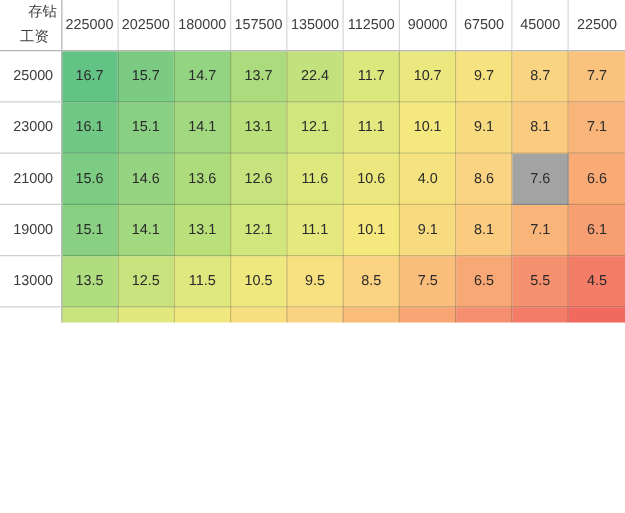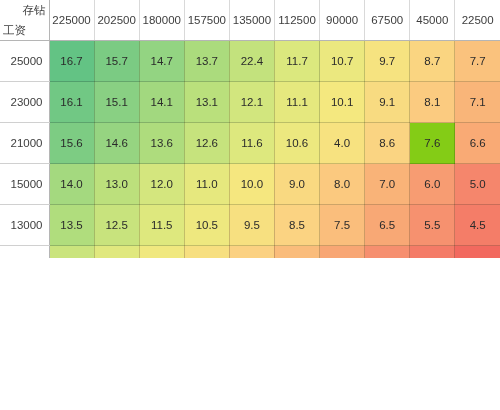--- a/index.html
+++ b/index.html
@@ -49,21 +49,21 @@
     position: absolute;
     top: 5px;
     right: 3px;
     font-size: 11.5px;
     color: #3d3d3d;
     line-height: 1;
   }
   .corner-bottom {
     position: absolute;
     bottom: 4px;
-    left: 3px;
+    left: 16px;
     font-size: 11.5px;
     color: #3d3d3d;
     line-height: 1;
     text-align: right;
   }
   thead th.col-header:last-child { border-right: none; }
 
   
   tbody td {
     height: 41px;
@@ -158,35 +158,35 @@
       <tr>
         <td class="row-label">21000</td>
         <td class="data-cell" style="background-color: rgb(125, 204, 131);">15.6</td>
         <td class="data-cell" style="background-color: rgb(150, 212, 129);">14.6</td>
         <td class="data-cell" style="background-color: rgb(174, 220, 125);">13.6</td>
         <td class="data-cell" style="background-color: rgb(198, 227, 125);">12.6</td>
         <td class="data-cell" style="background-color: rgb(221, 232, 126);">11.6</td>
         <td class="data-cell" style="background-color: rgb(236, 232, 127);">10.6</td>
         <td class="data-cell" style="background-color: rgb(247, 226, 128);">4.0</td>
         <td class="data-cell" style="background-color: rgb(250, 212, 130);">8.6</td>
-        <td class="data-cell" style="background-color: #84cc16; margin-top: 26px;">7.6</td>
+        <td class="data-cell" style="background-color: #a3a3a3; margin-top: 26px;">7.6</td>
         <td class="data-cell" style="background-color: rgb(249, 170, 117);">6.6</td>
       </tr>
       <tr>
-        <td class="row-label">15000</td>
-        <td class="data-cell" style="background-color: rgb(164, 217, 127);">14.0</td>
-        <td class="data-cell" style="background-color: rgb(188, 224, 124);">13.0</td>
-        <td class="data-cell" style="background-color: rgb(212, 230, 126);">12.0</td>
-        <td class="data-cell" style="background-color: rgb(230, 232, 126);">11.0</td>
-        <td class="data-cell" style="background-color: rgb(245, 231, 127);">10.0</td>
-        <td class="data-cell" style="background-color: rgb(249, 217, 129);">9.0</td>
-        <td class="data-cell" style="background-color: rgb(251, 201, 127);">8.0</td>
-        <td class="data-cell" style="background-color: rgb(249, 179, 120);">7.0</td>
-        <td class="data-cell" style="background-color: rgb(247, 156, 114);">6.0</td>
-        <td class="data-cell" style="background-color: rgb(245, 134, 108);">5.0</td>
+        <td class="row-label">19000</td>
+        <td class="data-cell" style="background-color: rgb(137, 208, 131);">15.1</td>
+        <td class="data-cell" style="background-color: rgb(162, 216, 127);">14.1</td>
+        <td class="data-cell" style="background-color: rgb(186, 224, 124);">13.1</td>
+        <td class="data-cell" style="background-color: rgb(210, 230, 126);">12.1</td>
+        <td class="data-cell" style="background-color: rgb(229, 232, 126);">11.1</td>
+        <td class="data-cell" style="background-color: rgb(244, 232, 127);">10.1</td>
+        <td class="data-cell" style="background-color: rgb(248, 219, 129);">9.1</td>
+        <td class="data-cell" style="background-color: rgb(251, 203, 128);">8.1</td>
+        <td class="data-cell" style="background-color: rgb(249, 181, 121);">7.1</td>
+        <td class="data-cell" style="background-color: rgb(247, 159, 115);">6.1</td>
       </tr>
       <tr>
         <td class="row-label">13000</td>
         <td class="data-cell" style="background-color: rgb(176, 221, 125);">13.5</td>
         <td class="data-cell" style="background-color: rgb(200, 227, 125);">12.5</td>
         <td class="data-cell" style="background-color: rgb(222, 232, 126);">11.5</td>
         <td class="data-cell" style="background-color: rgb(238, 232, 127);">10.5</td>
         <td class="data-cell" style="background-color: rgb(247, 224, 128);">9.5</td>
         <td class="data-cell" style="background-color: rgb(251, 211, 130);">8.5</td>
         <td class="data-cell" style="background-color: rgb(250, 190, 124);">7.5</td>

